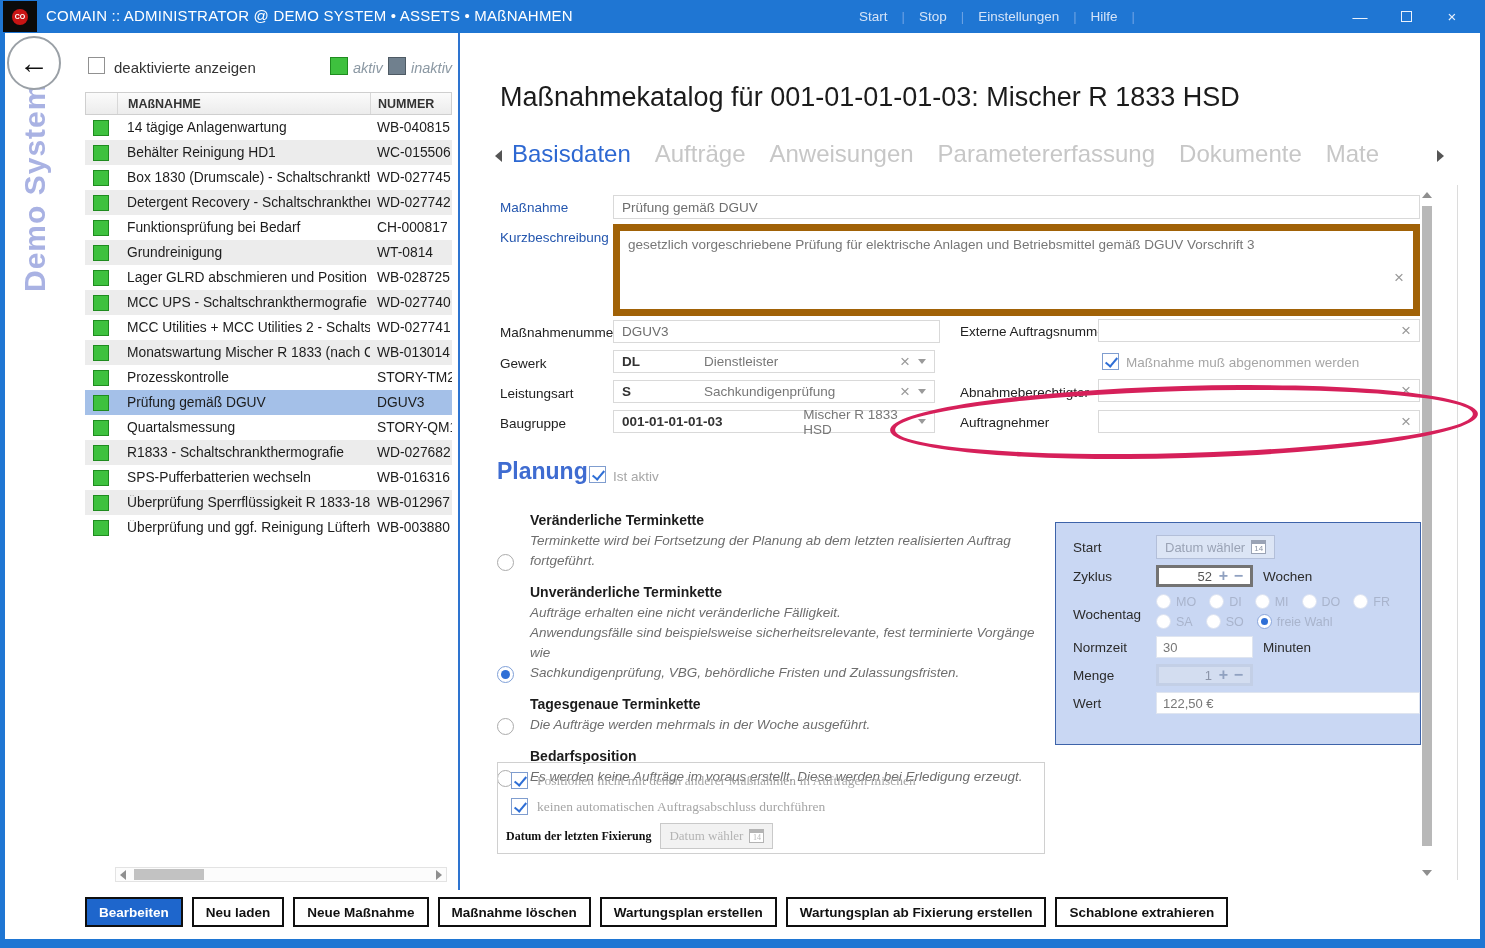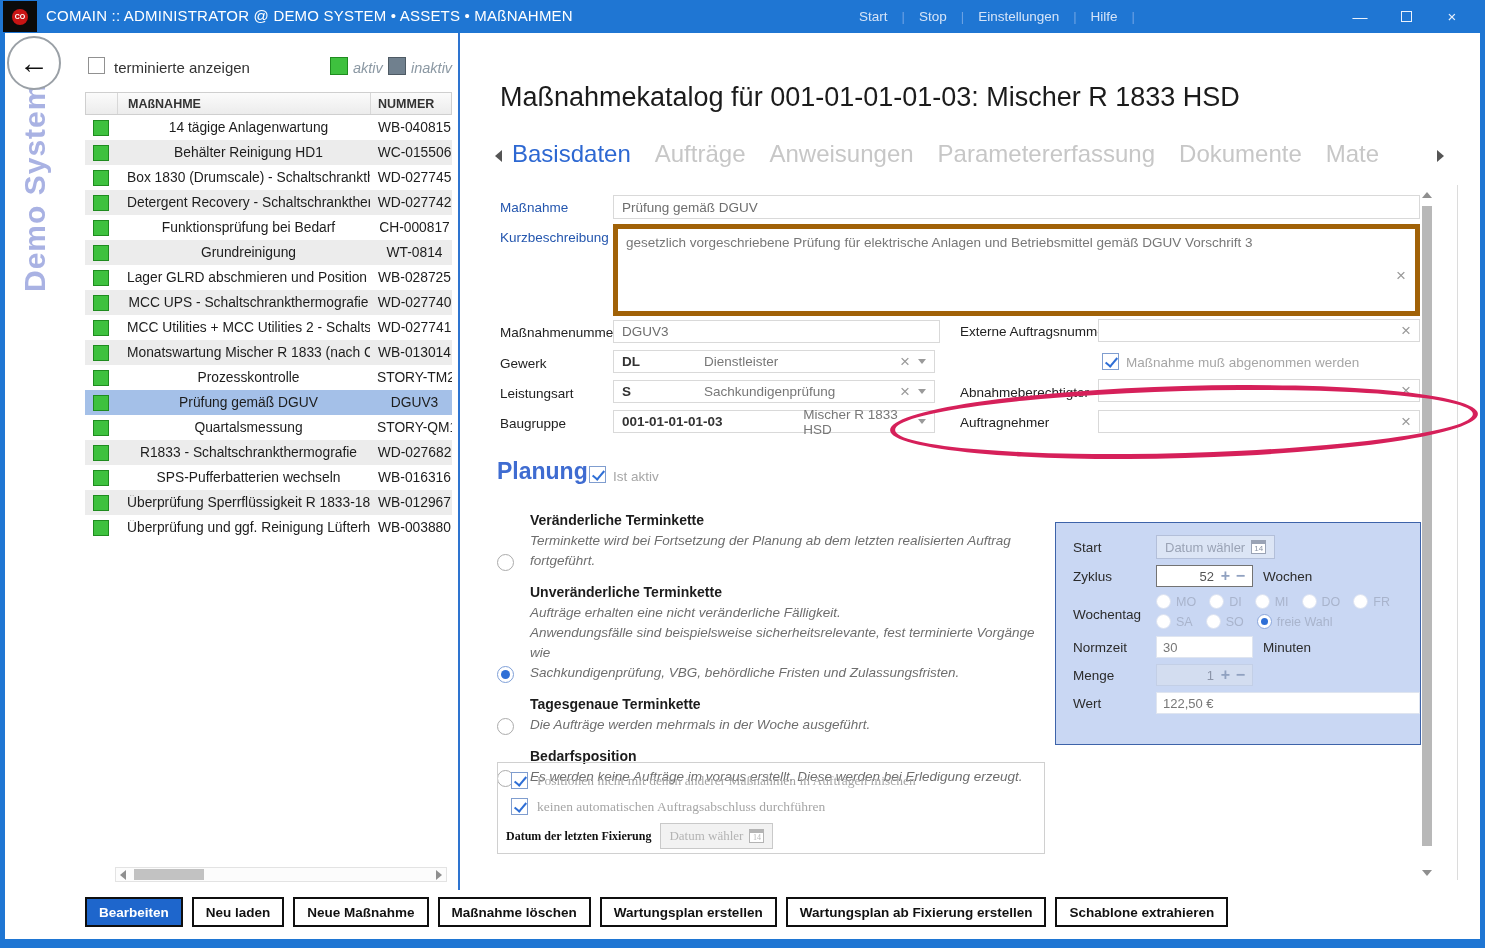--- a/index.html
+++ b/index.html
@@ -37,21 +37,21 @@
   .ll-active { left:353px; } .ll-inactive { left:411px; }
 
   .lheader { position:absolute; left:85px; top:92px; width:367px; height:23px; background:linear-gradient(#fbfbfb,#ececec); border:1px solid #cfcfcf; display:grid; grid-template-columns:32px 253px 1fr; align-items:center; font-size:12.5px; font-weight:bold; color:#333; }
   .lheader .hc { height:100%; display:flex; align-items:center; border-right:1px solid #d8d8d8; padding-left:10px; }
   .lheader .hc:last-child { border-right:none; padding-left:7px; }
   .list-rows { position:absolute; left:85px; top:115px; width:367px; }
   .lrow { display:grid; grid-template-columns:32px 253px 1fr; height:25px; align-items:center; font-size:13.8px; color:#1d1d1d; cursor:default; }
   .lrow.even { background:#ececec; }
   .lrow.odd  { background:#ffffff; }
   .lrow.selected { background:#a4c0e8; }
-  .lcell { overflow:hidden; white-space:nowrap;text-align:center; }
+  .lcell { overflow:hidden; white-space:nowrap; }
   .lic { display:flex; justify-content:center; }
   .lname { padding-left:10px; }
   .lnum  { padding-left:7px; }
   .swatch { width:16px; height:16px; background:#3ec13e; border:1px solid #1f8c1f; }
 
   .hscroll { position:absolute; left:115px; top:867px; width:332px; height:15px; background:#fcfcfc; border:1px solid #e3e3e3; }
   .hthumb { position:absolute; left:18px; top:1px; width:70px; height:11px; background:#c2c2c2; }
   .tri { width:0; height:0; display:inline-block; }
   .tri-left  { border-top:5px solid transparent; border-bottom:5px solid transparent; border-right:6px solid #8f8f8f; position:absolute; left:4px; top:2px; }
   .tri-rightS{ border-top:5px solid transparent; border-bottom:5px solid transparent; border-left:6px solid #8f8f8f; position:absolute; right:4px; top:2px; }
@@ -67,21 +67,21 @@
   .tab-next { position:absolute; left:1437px; top:150px; border-top:6px solid transparent; border-bottom:6px solid transparent; border-left:7px solid #555; }
 
   .flabel { position:absolute; font-size:13.5px; color:#222; white-space:nowrap; }
   .flabel.blue { color:#2456ae; }
   .finput { position:absolute; border:1px solid #d9d9d9; background:#fff; font-size:13.5px; color:#6e6e6e; display:flex; align-items:center; padding:0 8px; }
   .clear-x { margin-left:auto; color:#9a9a9a; font-size:17px; line-height:1; }
   .combo-code { font-weight:bold; color:#333; width:82px; }
   .combo-code.wide { width:200px; }
   .combo-text { color:#777; }
   .dd-arrow { margin-left:8px; border-left:4px solid transparent; border-right:4px solid transparent; border-top:5px solid #9a9a9a; }
-  .ftext { position:absolute; border:5px solid #a16207; background:#fff; font-size:13.5px; color:#777; padding:6px 26px 6px 8px; }
+  .ftext { position:absolute; border:7px solid #a16207; background:#fff; font-size:13.5px; color:#777; padding:6px 26px 6px 8px; }
   .ftext .clear-x { position:absolute; right:9px; top:38px; }
 
   .checkbox { width:17px; height:17px; background:#fff; border:1px solid #919191; position:relative; display:inline-block; }
   .checkbox.checked { border-color:#7f9dcf; }
   .checkbox.checked::after { content:""; position:absolute; left:5px; top:1px; width:5px; height:10px; border:solid #2f6fd6; border-width:0 2.5px 2.5px 0; transform:rotate(40deg); }
   .gray-label { font-size:13.5px; color:#a6a6a6; }
 
   .annotation-ellipse { position:absolute; left:890px; top:386px; width:588px; height:72px; border:5px solid #d6205a; border-radius:50%; transform:rotate(-1.6deg); pointer-events:none; z-index:40; }
 
   
@@ -98,21 +98,21 @@
   .ptitle { font-size:14px; font-weight:bold; color:#1c1c1c; margin-bottom:3px; }
   .pdesc { font-size:13.5px; font-style:italic; color:#6e6e6e; line-height:20px; }
 
   
   .sched { position:absolute; left:1055px; top:522px; width:366px; height:223px; background:#c9d7f3; border:1px solid #3d63a9; padding:12px 0 0 17px; }
   .srow { display:flex; align-items:center; margin-bottom:6px; }
   .slabel { width:83px; font-size:13.5px; color:#2b2b2b; flex:none; }
   .datebtn { height:24px; background:#dce5f5; border:1px solid #b3bfd9; color:#9aa3b5; font-size:13px; display:inline-flex; align-items:center; gap:6px; padding:0 8px; }
   .cal { width:15px; height:14px; border:1px solid #9aa3b5; background:#fff; position:relative; display:inline-flex; align-items:flex-end; justify-content:center; font-size:8px; color:#8a93a5; }
   .cal::before { content:""; position:absolute; top:0; left:0; right:0; height:3px; background:#9aa3b5; }
-  .spin { width:97px; height:22px; background:#fff; border:1px solid #737373; display:flex; align-items:center; font-size:13px; color:#555; padding:0 4px; }
+  .spin { width:97px; height:22px; background:#fff; border:3px solid #737373; display:flex; align-items:center; font-size:13px; color:#555; padding:0 4px; }
   .spin .val { flex:1; text-align:right; padding-right:4px; }
   .spin .pm { color:#90a1c0; font-size:16px; font-weight:bold; width:15px; text-align:center; }
   .spin.disabled { background:#d3ddf0; border-color:#c3cfe6; color:#8b94a8; }
   .sunit { margin-left:10px; font-size:13.5px; color:#2b2b2b; }
   .wdwrap { display:flex; flex-direction:column; gap:5px; }
   .wdrow { display:flex; align-items:center; gap:13px; }
   .wditem { display:flex; align-items:center; gap:5px; font-size:12.5px; color:#a9b4cc;text-align:right; }
   .radio.small { width:15px; height:15px; border-color:#dbe2f1; }
   .radio.small.checked { border-color:#8aa6dc; }
   .radio.small.checked::after { inset:3px; }
@@ -173,21 +173,21 @@
   <div class="edge-bottom"></div>
 
   
   <div class="back-btn">
       <span>←</span>
     </div>
   <div class="vlabel">Demo System</div>
 
   
   <span class="checkbox filter-cb"></span>
-  <span class="filter-label">terminierte anzeigen</span>
+  <span class="filter-label">deaktivierte anzeigen</span>
   <span class="legend-swatch sw-active"></span>
   <span class="legend-label ll-active">aktiv</span>
   <span class="legend-swatch sw-inactive"></span>
   <span class="legend-label ll-inactive">inaktiv</span>
 
   
   <div class="lheader">
     <span class="hc"></span>
     <span class="hc">MAßNAHME</span>
     <span class="hc">NUMMER</span>

